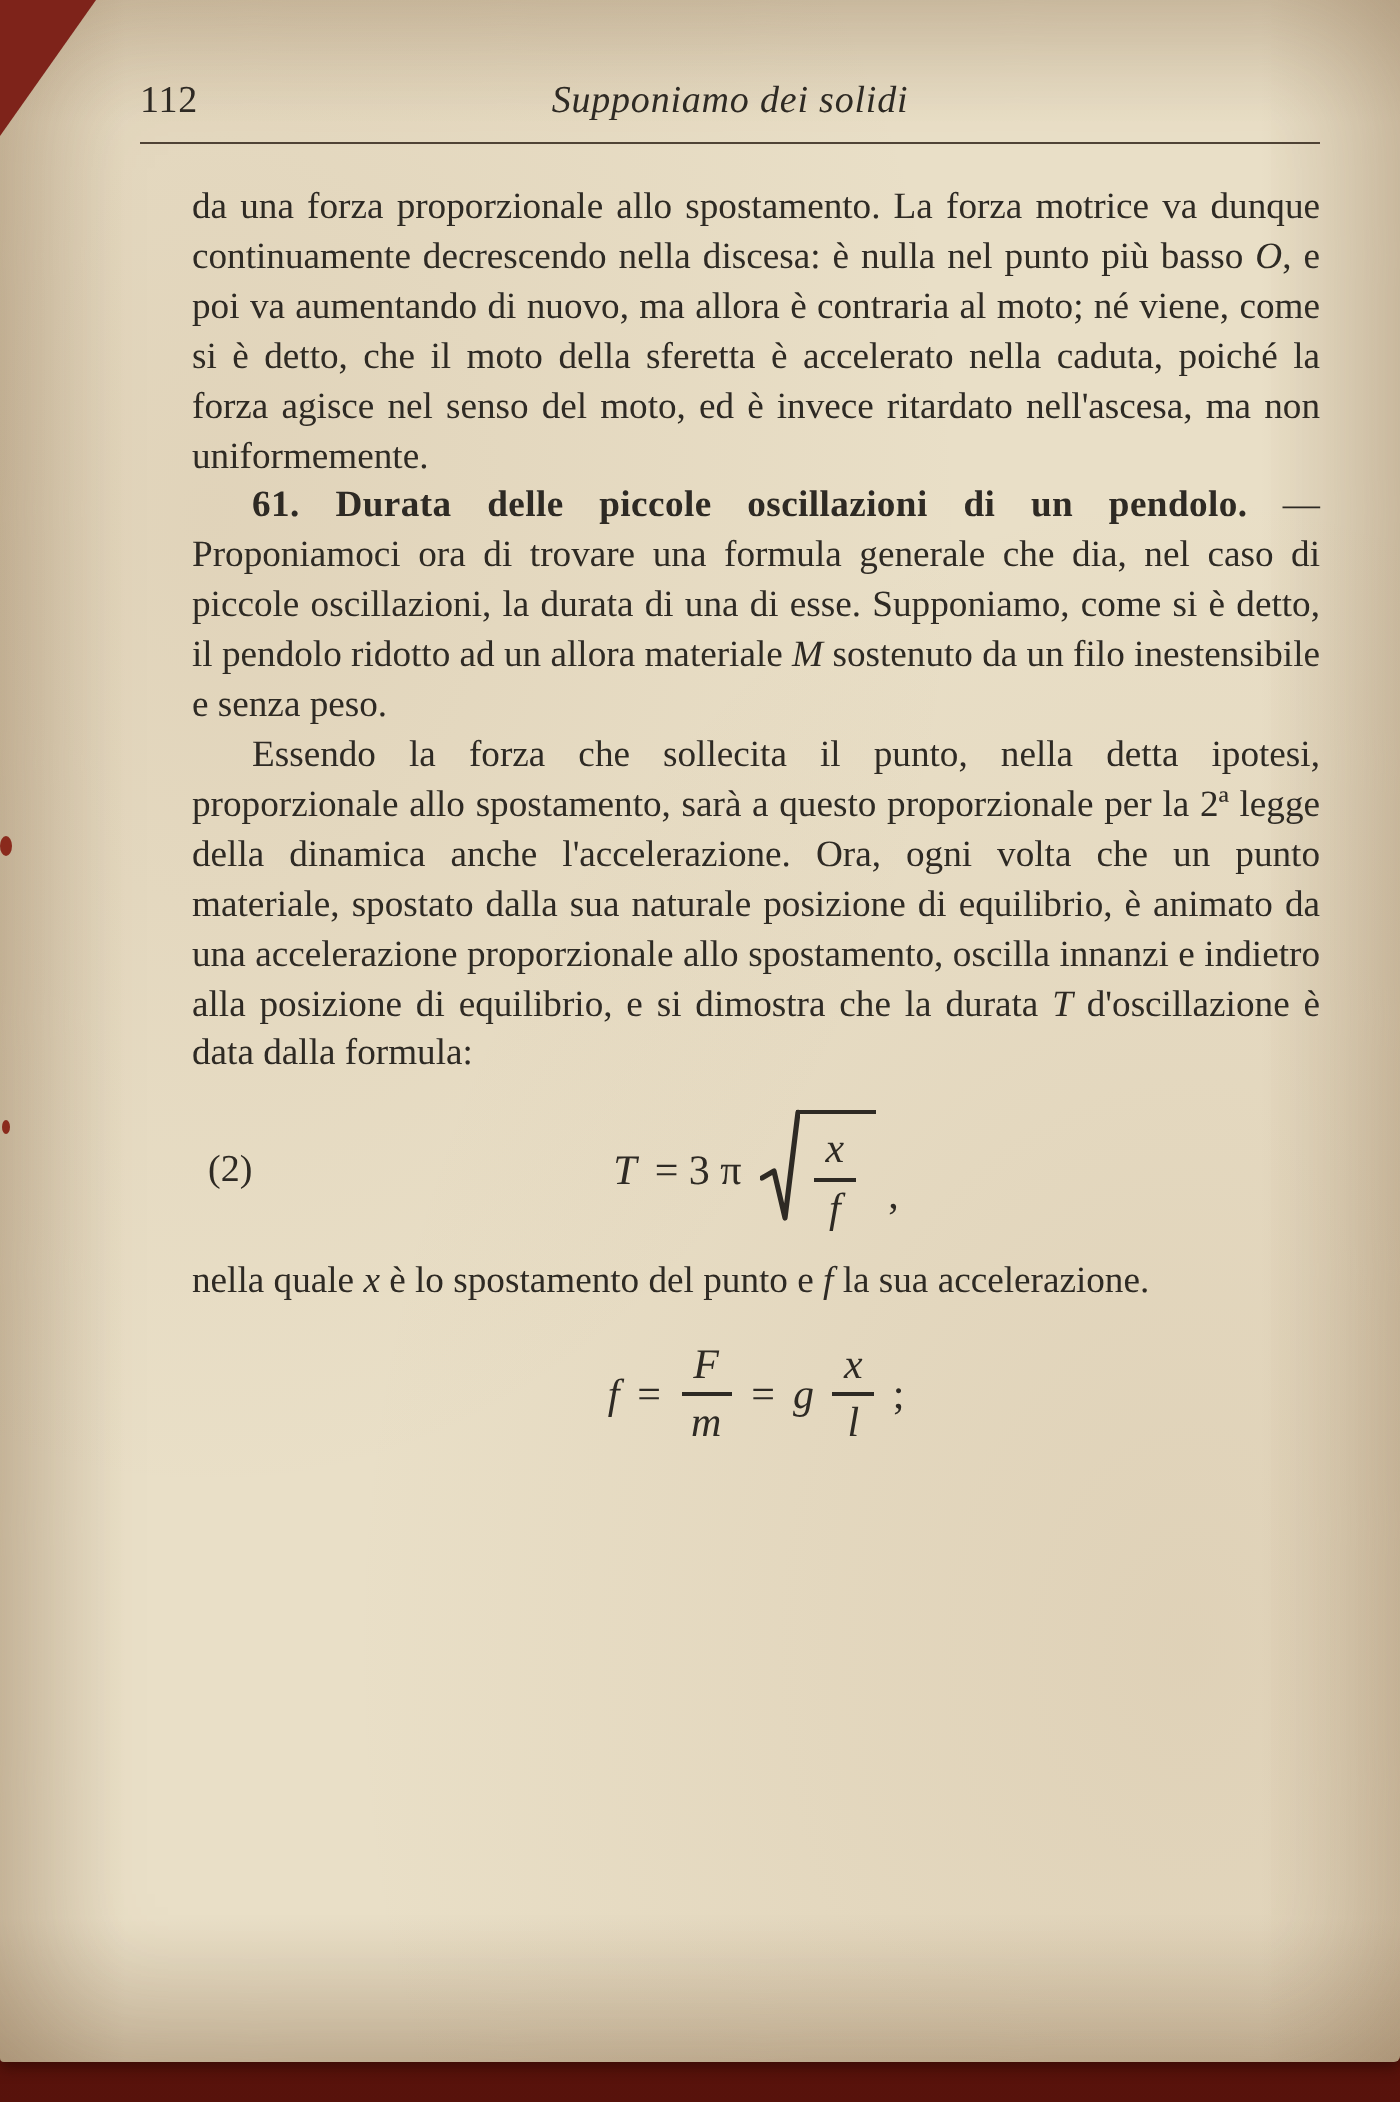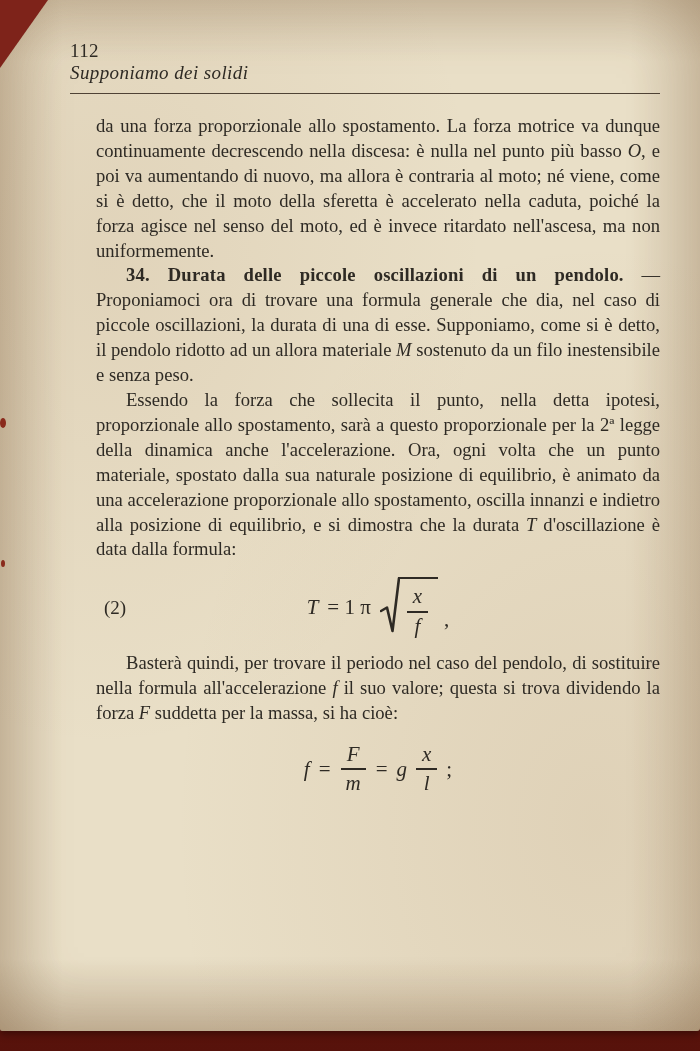--- a/index.html
+++ b/index.html
@@ -31,21 +31,21 @@
     clip-path: polygon(0 0, 100% 0, 0 100%);
     filter: drop-shadow(2px 2px 3px rgba(0,0,0,.35));
     z-index: 3;
   }
   .speck { position: absolute; background: #8a2a1c; border-radius: 50%; z-index: 3; }
   .speck.s1 { left: 0; top: 418px; width: 6px; height: 10px; }
   .speck.s2 { left: 1px; top: 560px; width: 4px; height: 7px; }
 
   .content { position: absolute; left: 70px; right: 40px; top: 40px; }
 
-  .page-header { display: flex; align-items: baseline; font-size: 19px; letter-spacing: .4px; flex-direction: column; }
+  .page-header { display: flex; align-items: baseline; font-size: 19px; letter-spacing: .4px; }
   .page-num { width: 90px; }
   .run-title { flex: 1; text-align: center; font-style: italic; }
   .head-spacer { width: 90px; }
   .header-rule { border-top: 1.5px solid rgba(62,50,38,.9); margin: 9px 0 20px; }
 
   .body-block {
     margin-left: 26px;
     font-size: 18.6px; line-height: 24.9px;
     text-align: justify; hyphens: auto;
   }
@@ -82,46 +82,46 @@
       <span class="page-num">112</span>
       <span class="run-title">Supponiamo dei solidi</span>
       <span class="head-spacer"></span>
     </div>
     <div class="header-rule"></div>
 
     <div class="body-block" lang="it">
 
       <p class="para no-indent"><span>da una forza proporzionale allo spostamento. La forza motrice va dunque continuamente decrescendo nella discesa: è nulla nel punto più basso </span><i>O</i><span>, e poi va aumentando di nuovo, ma allora è contraria al moto; né viene, come si è detto, che il moto della sferetta è accelerato nella caduta, poiché la forza agisce nel senso del moto, ed è invece ritardato nell'ascesa, ma non uniformemente.</span></p>
 
-      <p class="para"><b>34. Durata delle piccole oscillazioni di un pendolo.</b><span> — Proponiamoci ora di trovare una formula generale che dia, nel caso di piccole oscillazioni, la durata di una di esse. Supponiamo, come si è detto, il pendolo ridotto ad un allora materiale </span><i>M</i><span> sostenuto da un filo inestensibile e senza peso.</span></p>
+      <p class="para"><b>61. Durata delle piccole oscillazioni di un pendolo.</b><span> — Proponiamoci ora di trovare una formula generale che dia, nel caso di piccole oscillazioni, la durata di una di esse. Supponiamo, come si è detto, il pendolo ridotto ad un allora materiale </span><i>M</i><span> sostenuto da un filo inestensibile e senza peso.</span></p>
 
       <p class="para"><span>Essendo la forza che sollecita il punto, nella detta ipotesi, proporzionale allo spostamento, sarà a questo proporzionale per la 2ª legge della dinamica anche l'accelerazione. Ora, ogni volta che un punto materiale, spostato dalla sua naturale posizione di equilibrio, è animato da una accelerazione proporzionale allo spostamento, oscilla innanzi e indietro alla posizione di equilibrio, e si dimostra che la durata </span><i>T</i><span> d'oscillazione è data dalla formula:</span></p>
 
       <div class="formula-row">
         <span class="eq-label">(2)</span>
         <span class="eq">
           <i>T</i>
-          <span>= 1 π</span>
+          <span>= 3 π</span>
           <span class="sqrt">
             <svg class="radsvg" width="20" height="60" viewBox="0 0 20 60" aria-hidden="true">
               <path d="M1 36 L7 32.5 L12.5 56 L19 3.2" stroke="#2e2a24" stroke-width="2.6" fill="none" stroke-linecap="round" stroke-linejoin="round"></path>
             </svg>
             <span class="radicand">
               <span class="frac">
                 <i class="num">x</i>
                 <i class="den">f</i>
               </span>
             </span>
           </span>
           <span class="trail low">,</span>
         </span>
       </div>
 
+      <p class="para no-indent"><span>nella quale </span><i>x</i><span> è lo spostamento del punto e </span><i>f</i><span> la sua accelerazione.</span></p>
 
-      <p class="para"><span>Basterà quindi, per trovare il periodo nel caso del pendolo, di sostituire nella formula all'accelerazione </span><i>f</i><span> il suo valore; questa si trova dividendo la forza </span><i>F</i><span> suddetta per la massa, si ha cioè:</span></p>
 
       <div class="formula-row">
         <span class="eq">
           <i>f</i>
           <span>=</span>
           <span class="frac">
             <i class="num">F</i>
             <i class="den">m</i>
           </span>
           <span>=</span>

